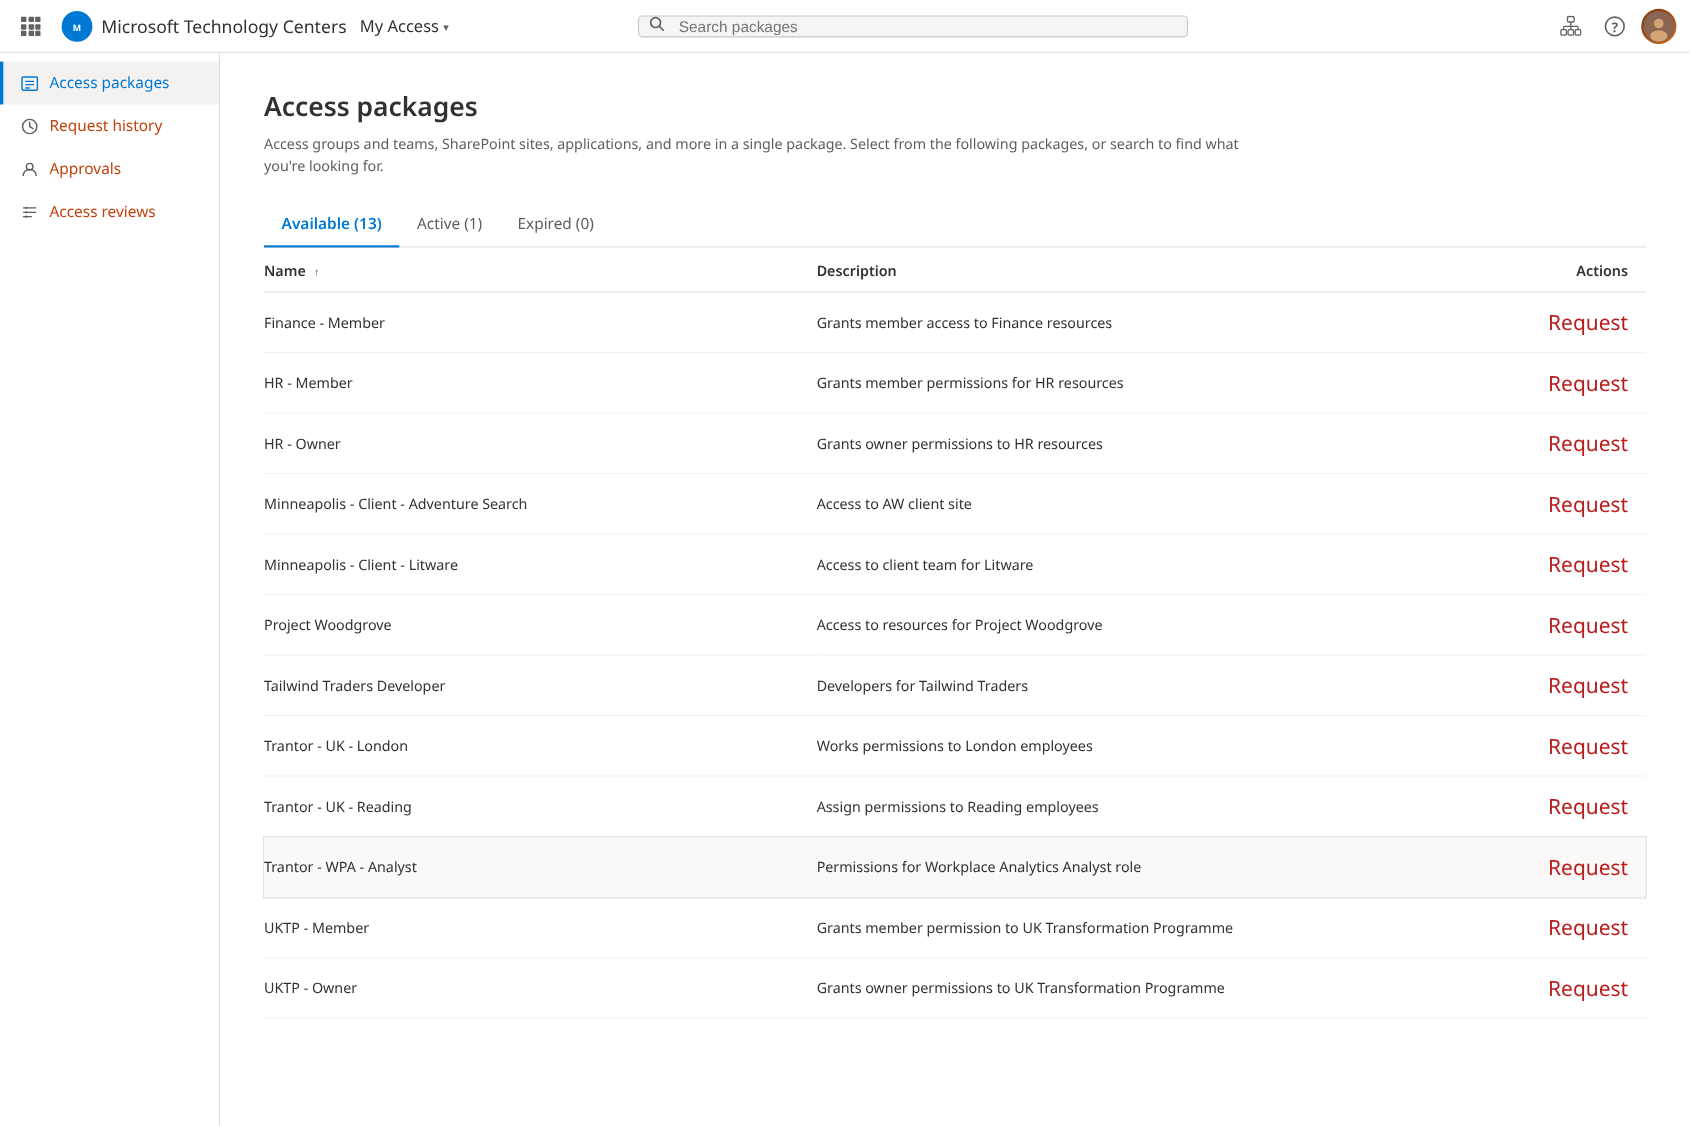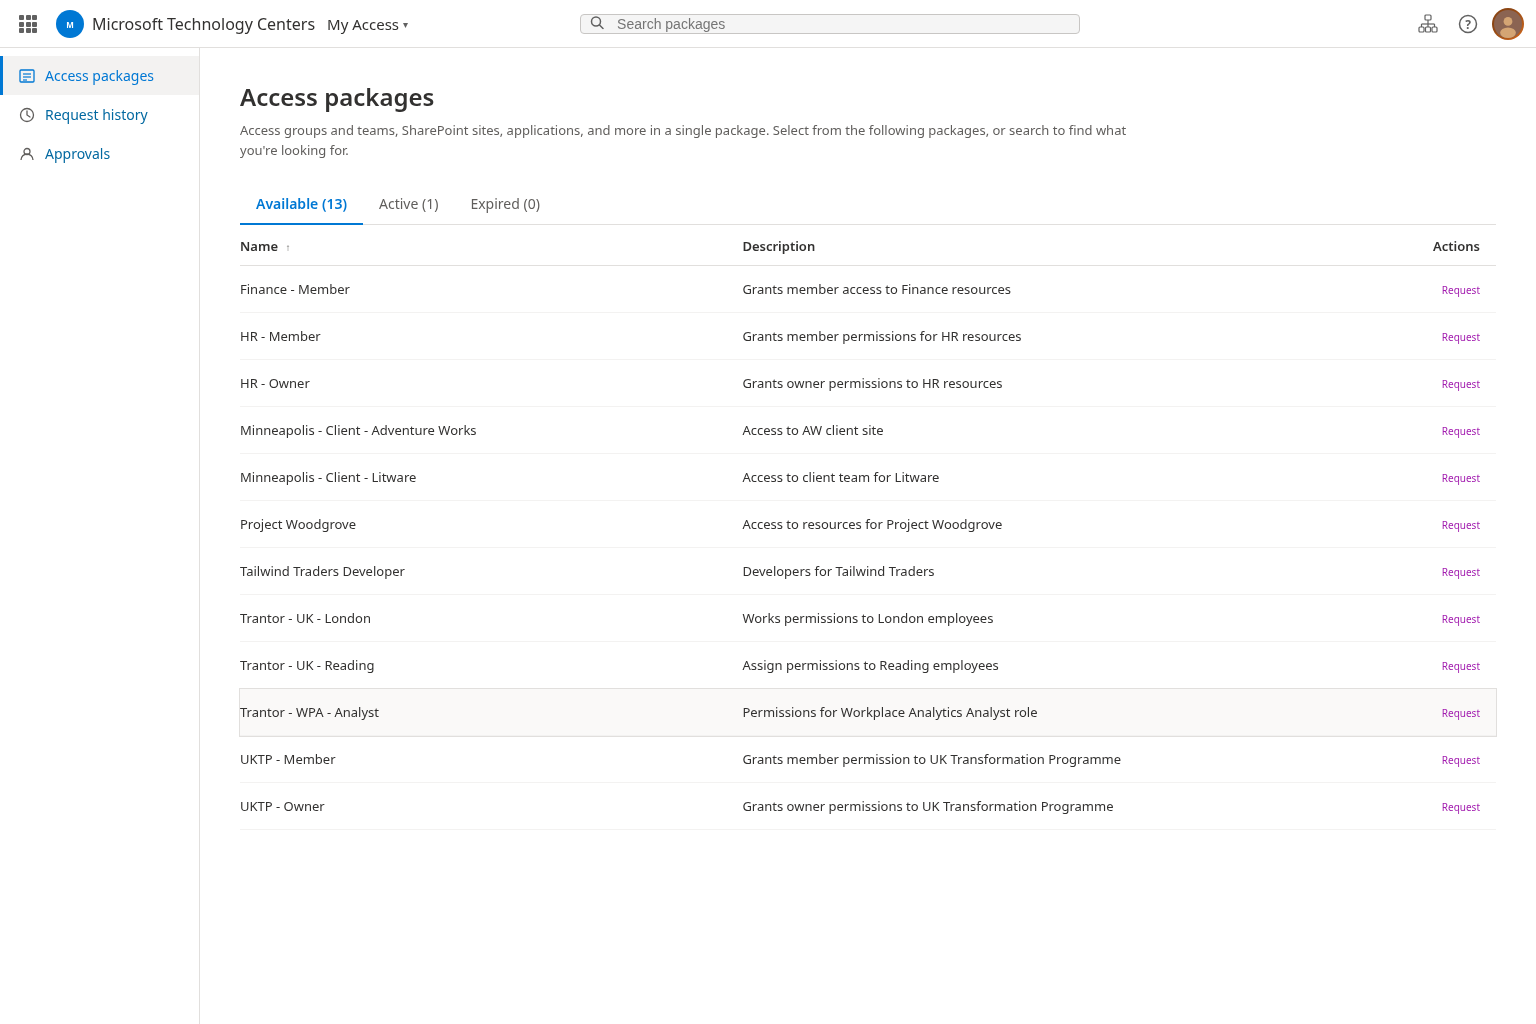--- a/index.html
+++ b/index.html
@@ -111,21 +111,21 @@
       padding-top: 8px;
       flex-shrink: 0;
     }
     .sidebar-item {
       display: flex;
       align-items: center;
       gap: 10px;
       padding: 10px 16px;
       cursor: pointer;
       font-size: 14px;
-      color: #0369a1;
+      color: #c2410c;
       border-left: 3px solid transparent;
     }
     .sidebar-item.active {
       background: #f3f2f1;
       border-left: 3px solid #0078d4;
       color: #0078d4;
     }
     .sidebar-item-icon {
       width: 16px;
       height: 16px;
@@ -203,24 +203,24 @@
       border-bottom: 1px solid #f3f2f1;
     }
     tbody td {
       padding: 14px 16px 14px 0;
       font-size: 13px;
       vertical-align: middle;
     }
     tbody td:first-child { padding-left: 0; }
     .td-actions { text-align: right; }
     .request-link {
-      color: #a21caf;
+      color: #b91c1c;
       cursor: pointer;
       text-decoration: none;
-      font-size: 10px;
+      font-size: 19px;
       text-align: center;
     }
     .sort-icon {
       font-size: 10px;
       margin-left: 4px;
       color: #605e5c;
     }
 
     
     tbody tr.highlighted {
@@ -322,20 +322,33 @@
     </div>
     <div class="sidebar-item">
       <span class="sidebar-item-icon">
         <svg width="16" height="16" viewBox="0 0 16 16" fill="none">
           <circle cx="8" cy="5.5" r="3" stroke="#605e5c" stroke-width="1.3"></circle>
           <path d="M2 14c0-3.3 2.7-6 6-6s6 2.7 6 6" stroke="#605e5c" stroke-width="1.3" fill="none"></path>
         </svg>
       </span>
       <span>Approvals</span>
     </div>
+    <div class="sidebar-item">
+      <span class="sidebar-item-icon">
+        <svg width="16" height="16" viewBox="0 0 16 16" fill="none">
+          <line x1="2" y1="4" x2="14" y2="4" stroke="#605e5c" stroke-width="1.2"></line>
+          <line x1="2" y1="8" x2="14" y2="8" stroke="#605e5c" stroke-width="1.2"></line>
+          <line x1="2" y1="12" x2="10" y2="12" stroke="#605e5c" stroke-width="1.2"></line>
+          <circle cx="5" cy="4" r="1" fill="#605e5c"></circle>
+          <circle cx="5" cy="8" r="1" fill="#605e5c"></circle>
+          <circle cx="5" cy="12" r="1" fill="#605e5c"></circle>
+        </svg>
+      </span>
+      <span>Access reviews</span>
+    </div>
   </aside>
 
   <main class="main">
     <h1 class="page-title">Access packages</h1>
     <p class="page-description">Access groups and teams, SharePoint sites, applications, and more in a single package. Select from the following packages, or search to find what you're looking for.</p>
 
     <div class="tabs">
       <div class="tab active">Available (13)</div>
       <div class="tab">Active (1)</div>
       <div class="tab">Expired (0)</div>
@@ -367,21 +380,21 @@
               <td>HR - Member</td>
               <td>Grants member permissions for HR resources</td>
               <td class="td-actions"><a href="#" class="request-link">Request</a></td>
             </tr>
             <tr>
               <td>HR - Owner</td>
               <td>Grants owner permissions to HR resources</td>
               <td class="td-actions"><a href="#" class="request-link">Request</a></td>
             </tr>
             <tr>
-              <td>Minneapolis - Client - Adventure Works</td>
+              <td>Minneapolis - Client - Adventure Search</td>
               <td>Access to AW client site</td>
               <td class="td-actions"><a href="#" class="request-link">Request</a></td>
             </tr>
             <tr>
               <td>Minneapolis - Client - Litware</td>
               <td>Access to client team for Litware</td>
               <td class="td-actions"><a href="#" class="request-link">Request</a></td>
             </tr>
             <tr>
               <td>Project Woodgrove</td>

